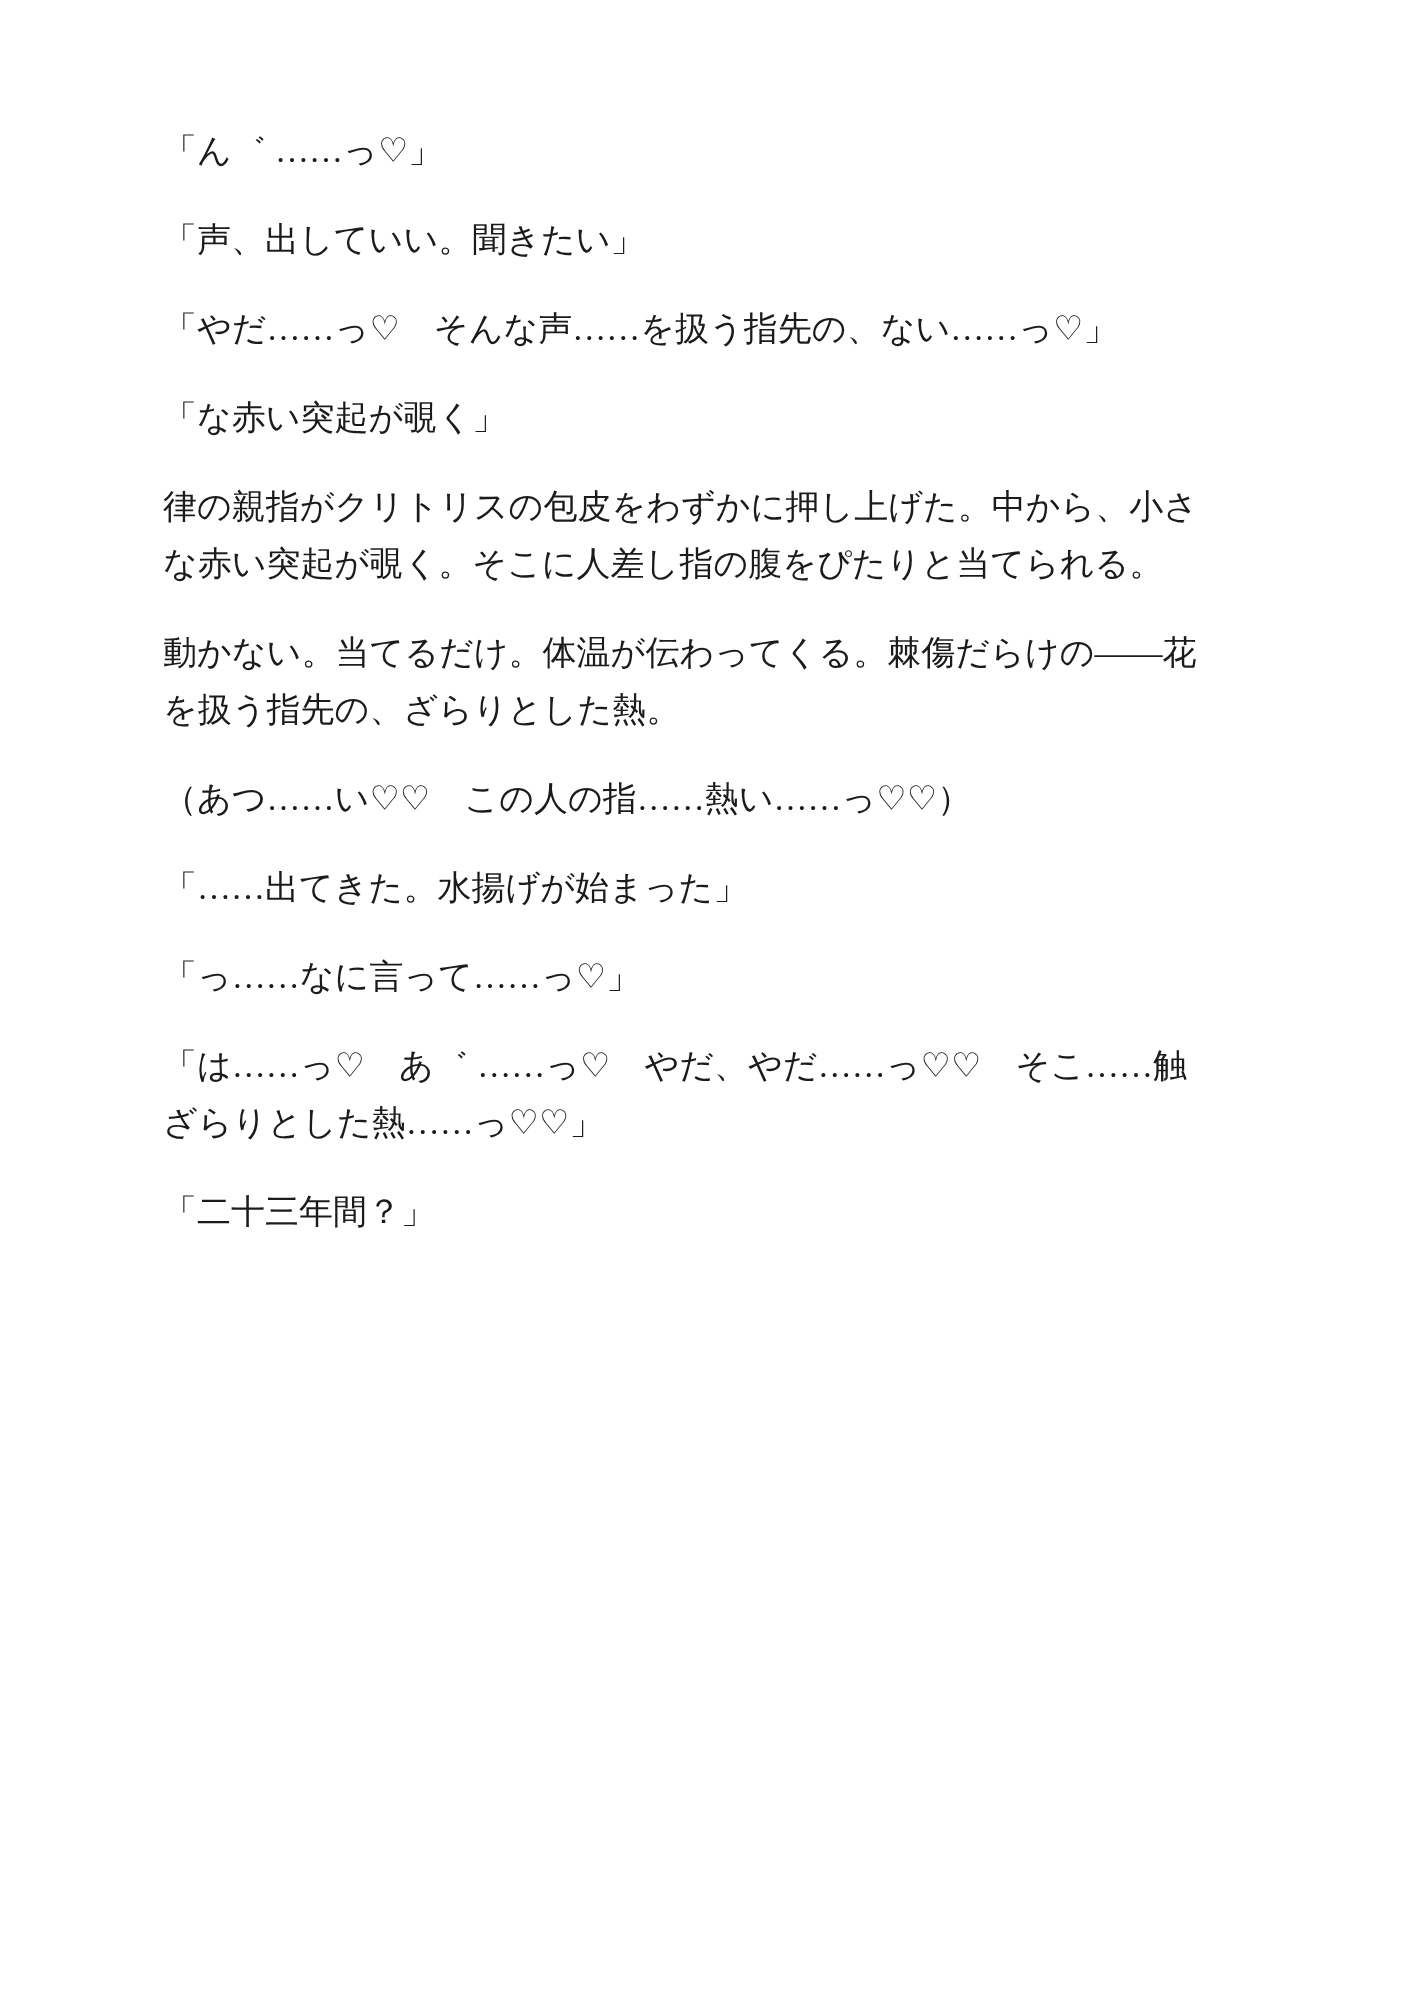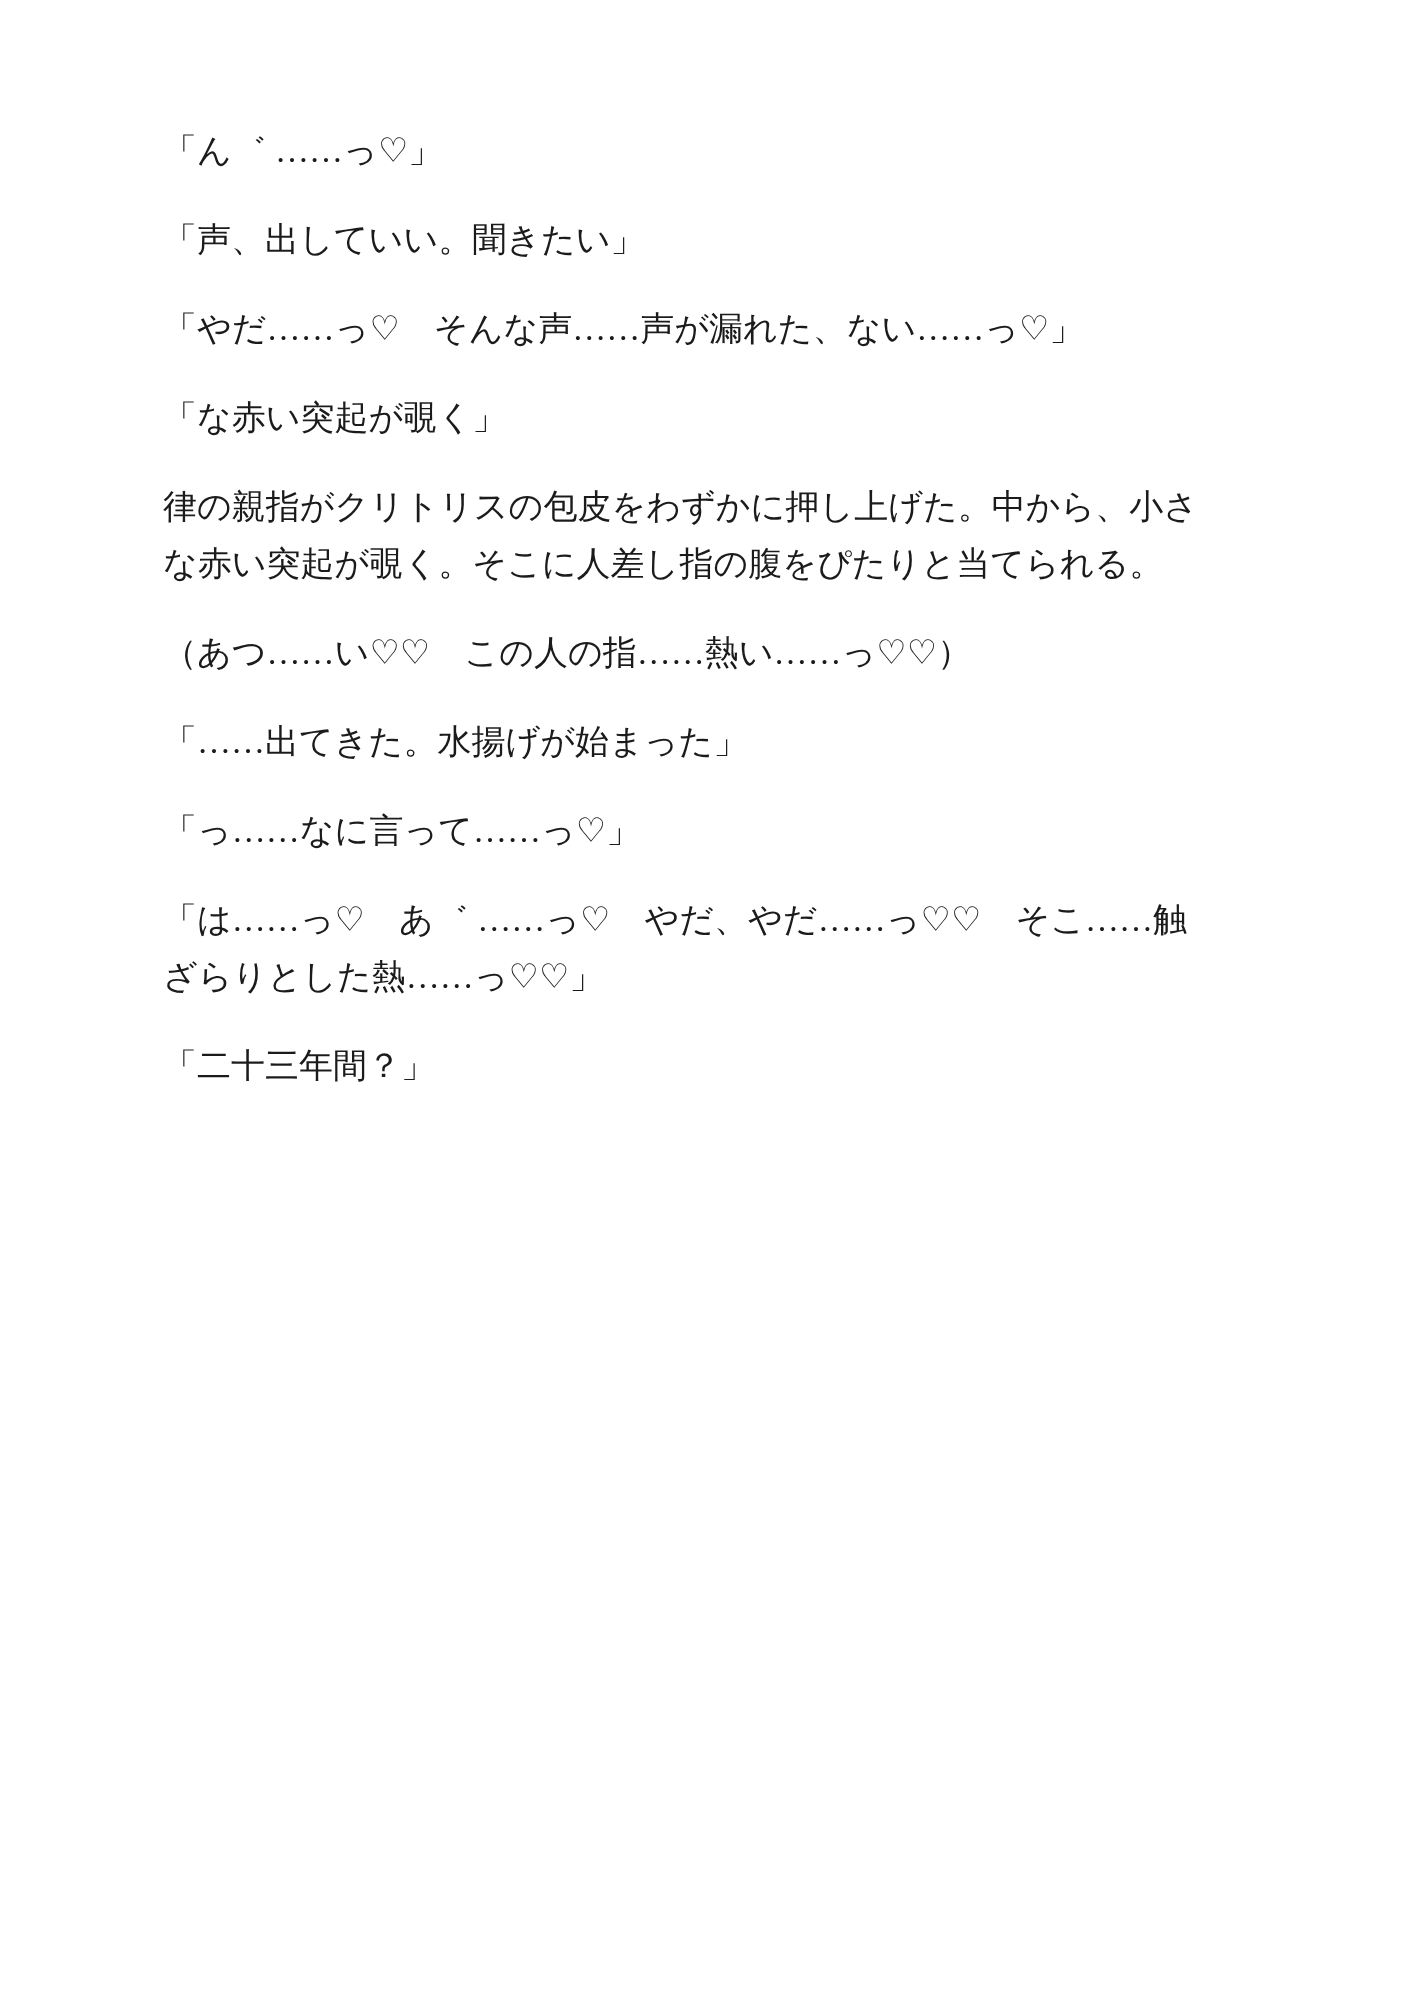--- a/index.html
+++ b/index.html
@@ -32,24 +32,26 @@
     text-align: left;
   }
 </style>
 </head>
 <body>
 
 <div class="page" style="background: rgb(255, 255, 255);">
   <div class="story-text" style="color: rgb(27, 27, 27);">
       <p class="para">「ん゛ ……っ♡」</p>
       <p class="para">「声、出していい。聞きたい」</p>
-      <p class="para">「やだ……っ♡　そんな声……声が漏れた、ない……っ♡」</p>
+      <p class="para">「やだ……っ♡　そんな声……を扱う指先の、ない……っ♡」</p>
       <p class="para">「な赤い突起が覗く」</p>
       <p class="para">律の親指がクリトリスの包皮をわずかに押し上げた。中から、小さ
 な赤い突起が覗く。そこに人差し指の腹をぴたりと当てられる。</p>
+      <p class="para">動かない。当てるだけ。体温が伝わってくる。棘傷だらけの――花
+を扱う指先の、ざらりとした熱。</p>
       <p class="para">（あつ……い♡♡　この人の指……熱い……っ♡♡）</p>
       <p class="para">「……出てきた。水揚げが始まった」</p>
       <p class="para">「っ……なに言って……っ♡」</p>
       <p class="para">「は……っ♡　あ゛ ……っ♡　やだ、やだ……っ♡♡　そこ……触
 ざらりとした熱……っ♡♡」</p>
       <p class="para">「二十三年間？」</p>
     </div>
 </div>
 
 </body></html>

